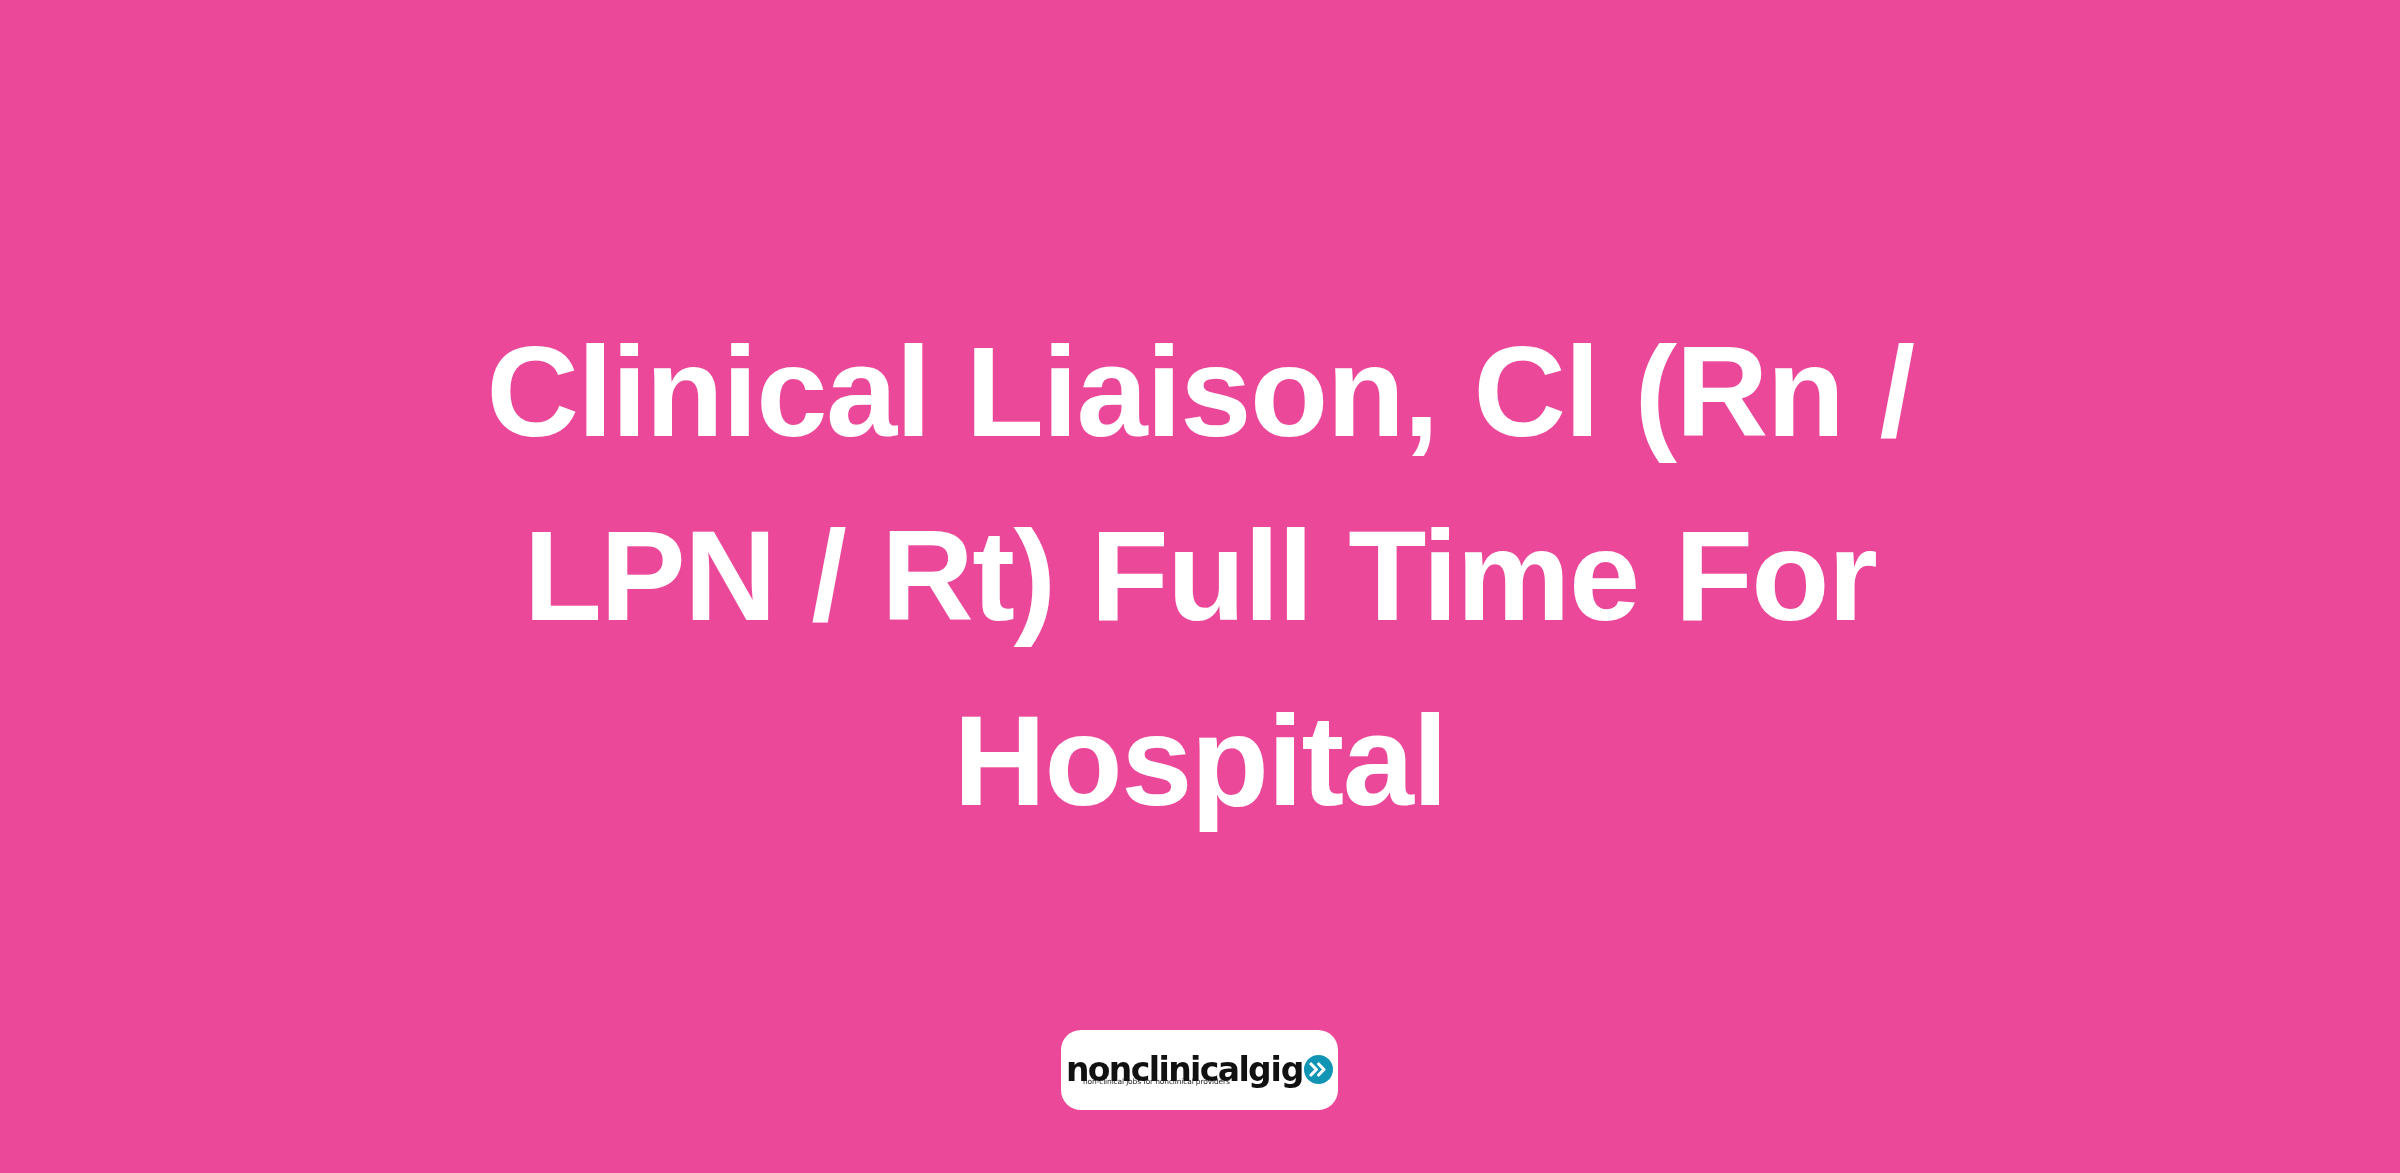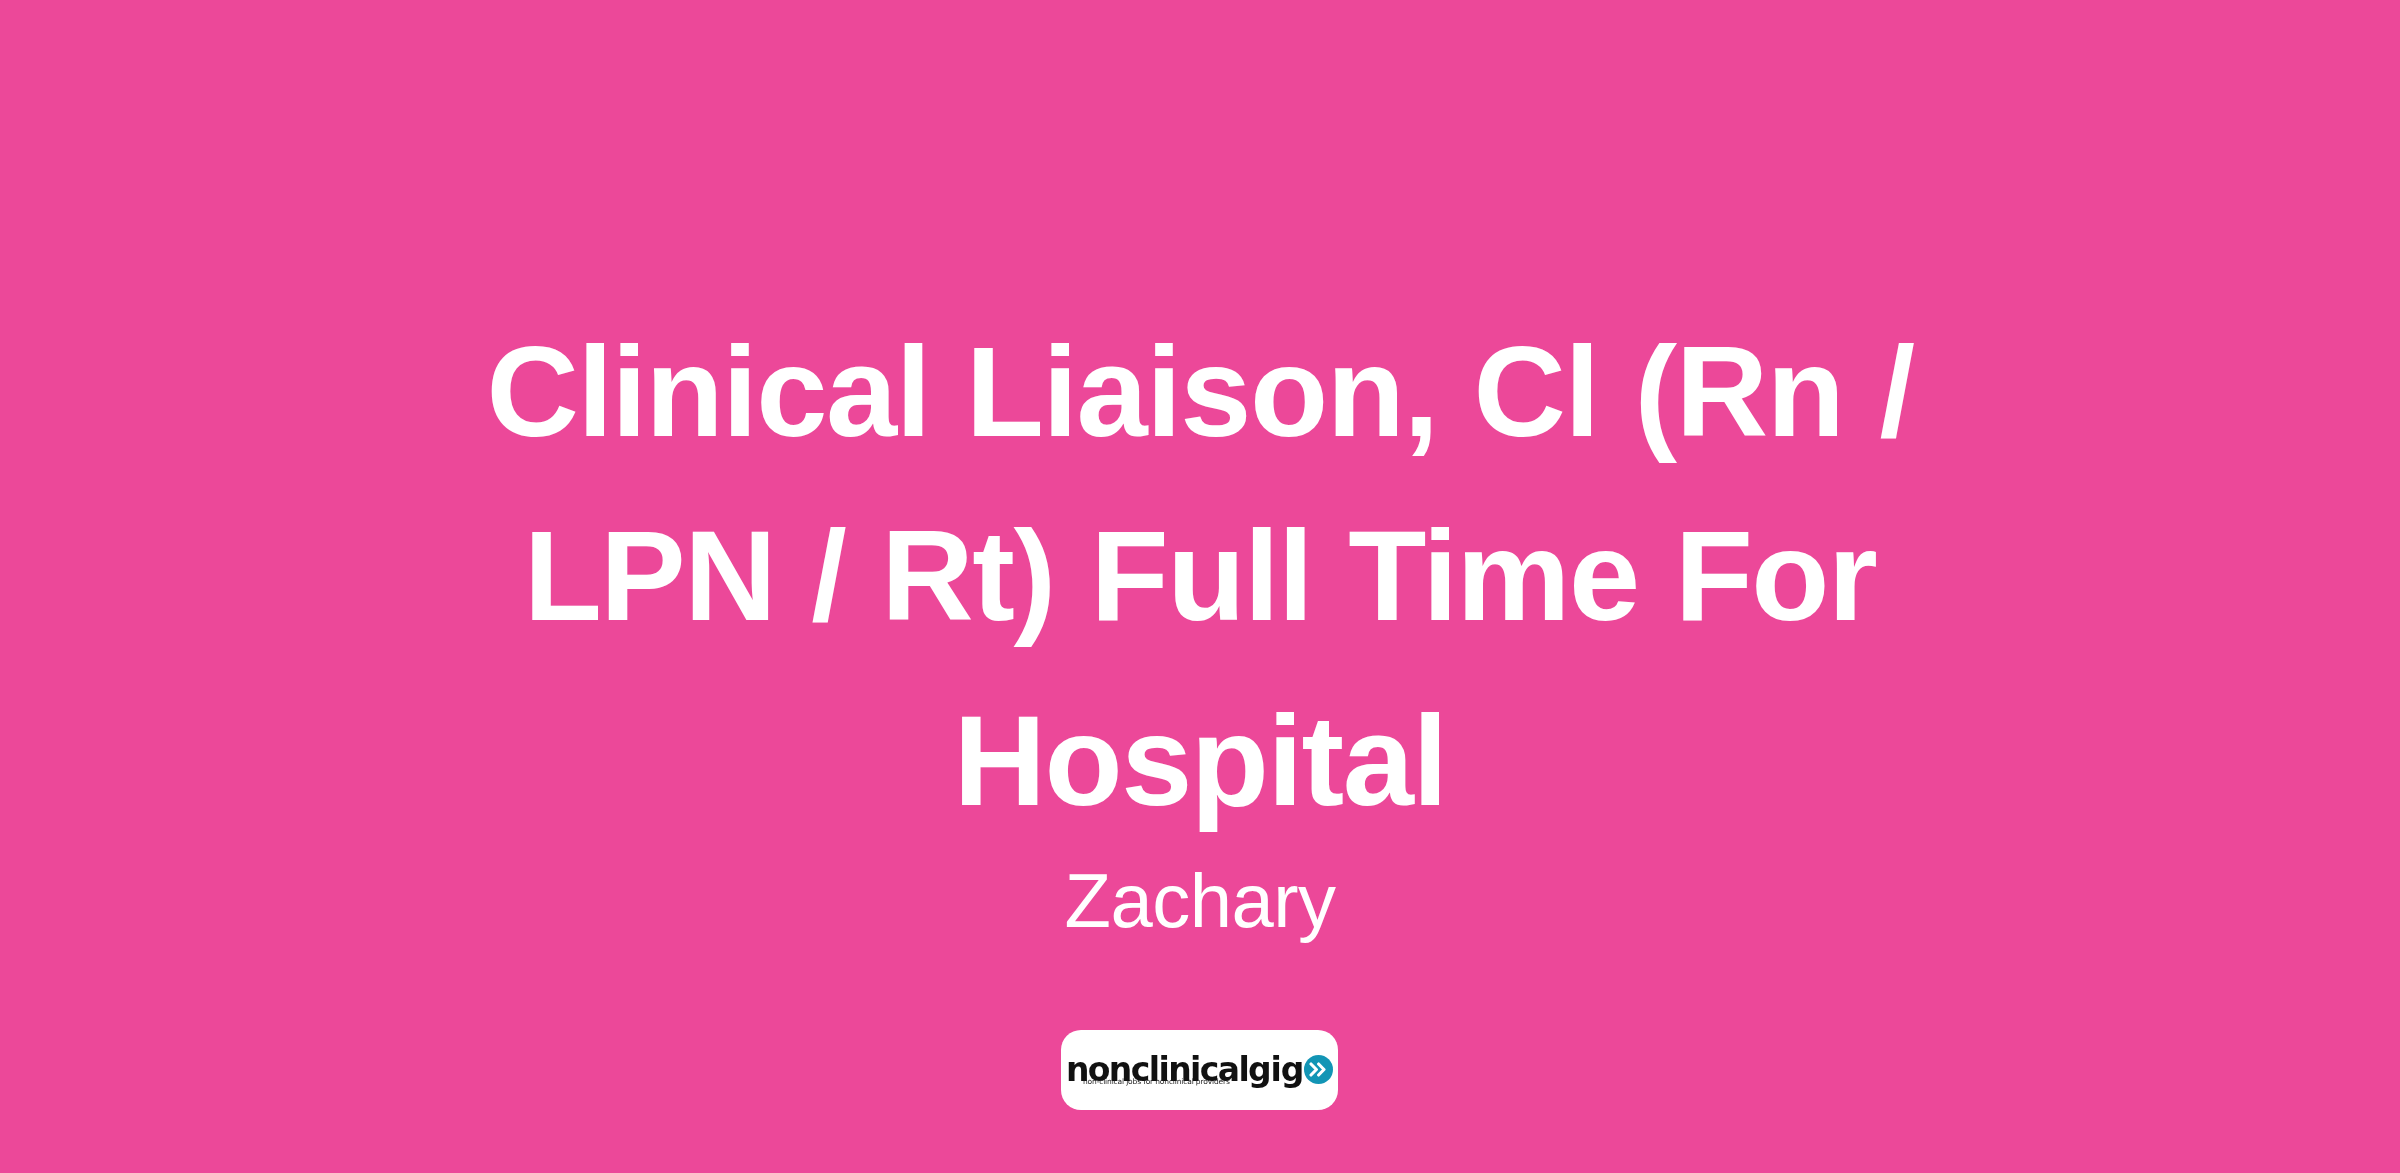--- a/index.html
+++ b/index.html
@@ -128,21 +128,20 @@
     white-space: nowrap;
   }
 </style>
 </head>
 <body>
 
 <div id="slide">
 
   <div id="hero">
     <h1 id="job-title">Clinical Liaison, Cl (Rn / LPN / Rt) Full Time For Hospital</h1>
-    <div id="job-location">Zachary</div>
   </div>
 
   <div id="logo-wrap">
     <div id="logo-inner">
       <div id="logo-lockup">
         <span class="logo-word bold">nonclinical</span>
         <span class="logo-word light">gig</span>
         <span id="logo-chevron">
           <svg width="19" height="15" viewBox="0 0 19 15" aria-hidden="true">
             <path d="M2 2 L7.4 7.5 L2 13" fill="none" stroke="#ffffff" stroke-width="3.1" stroke-linecap="round" stroke-linejoin="round"></path>

